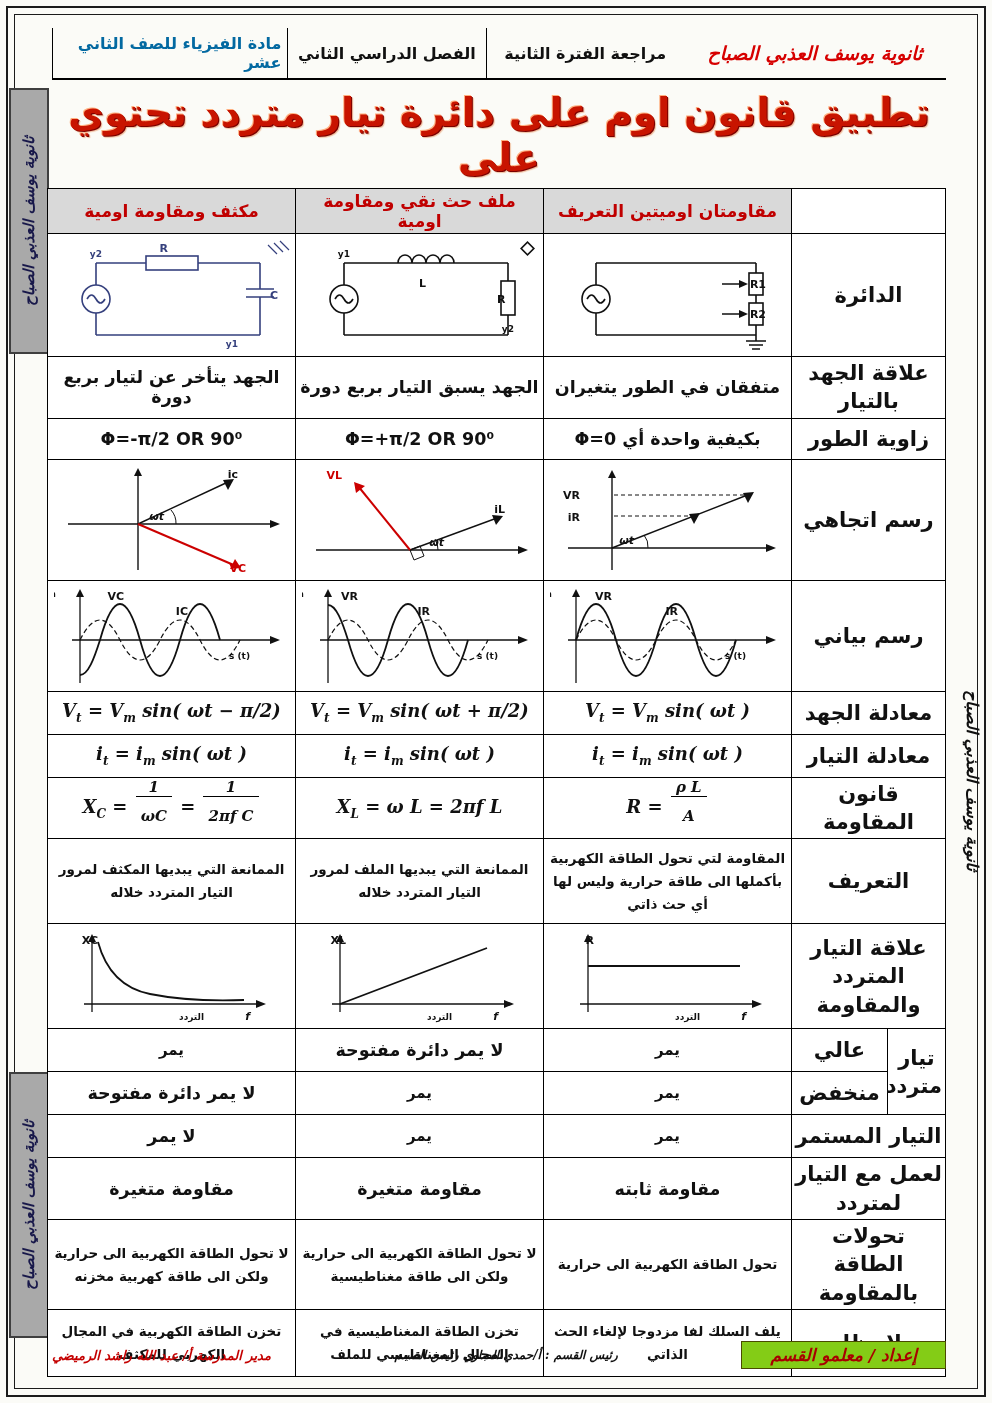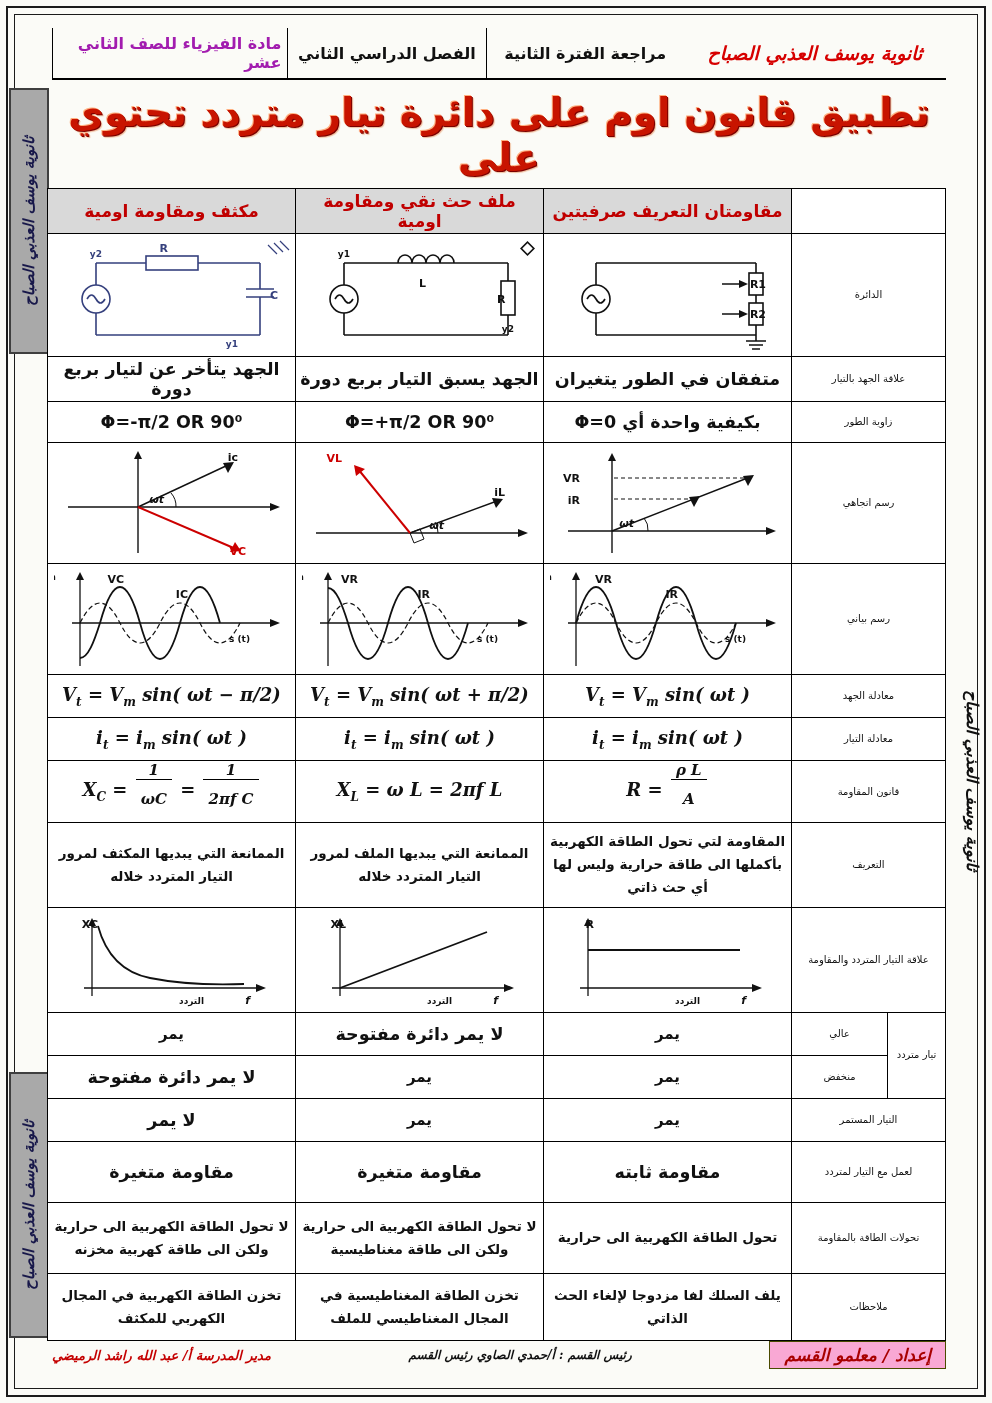--- a/index.html
+++ b/index.html
@@ -12,35 +12,35 @@
   .content{position:absolute;left:52px;right:46px;top:28px;}
 
   
   .hdr{display:flex;align-items:stretch;border-bottom:2px solid #000;height:50px;}
   .hdr>div{display:flex;align-items:center;justify-content:center;padding:2px 6px;font-weight:bold;}
   .hdr>div+div{border-left:0;}
   .hdr .sep{border-left:1.3px solid #000;}
   .school{flex:1.35;color:#d60000;font-family:"DejaVu Serif","Liberation Serif",serif;font-style:italic;font-size:19px;}
   .review{flex:1;font-size:16px;}
   .semester{flex:1;font-size:16px;}
-  .subject{flex:1.2;color:#a21caf;font-size:16px;}
+  .subject{flex:1.2;color:#0369a1;font-size:16px;}
 
   
   .page-title{
     text-align:center;margin:10px 0 8px 0;font-size:39px;font-weight:bold;color:#c81400;
     text-shadow:1px 1px 0 #7a0000, -1px -1px 0 #ffb080, 2px 2px 1px #f0c0a0;
     letter-spacing:1px;
   }
 
   
   table.main{width:100%;border-collapse:collapse;table-layout:fixed;background:#fff;}
   table.main td,table.main th{border:1.4px solid #000;text-align:center;vertical-align:middle;padding:2px 3px;}
   th.colhead{background:#d9d9d9;color:#c00000;font-size:17px;font-weight:bold;}
   td.corner{background:#fff;}
-  td.lbl{font-weight:normal;font-size:10px;line-height:1.35;}
+  td.lbl{font-weight:bold;font-size:21px;line-height:1.35;}
   td.txt{font-weight:bold;font-size:15px;}
   td.txt-big{font-weight:bold;font-size:17.5px;margin-top:15px;}
   td.def{font-weight:bold;font-size:13.5px;line-height:1.7;padding:4px 8px;}
   td.small{font-weight:bold;font-size:13.5px;line-height:1.7;padding:4px 8px;}
 
   tr.r-head td,tr.r-head th{height:40px;}
   tr.r-circ td{height:118px;}
   tr.r-rel td{height:38px;}
   tr.r-phase td{height:36px;}
   tr.r-phasor td{height:116px;}
@@ -66,22 +66,22 @@
   
   svg.diag{display:block;margin:0 auto;}
   svg.diag text{font-family:"DejaVu Sans",sans-serif;font-size:11px;font-weight:bold;fill:#111;}
   svg.diag text.blue{fill:#35407d;}
   svg.diag text.red{fill:#cc0000;}
   svg.diag text.tiny{font-size:9px;}
   svg.diag text.it{font-style:italic;}
 
   
   .footer{position:absolute;left:52px;right:46px;bottom:34px;display:flex;align-items:center;gap:10px;}
-  .footer .prepared{background:#f9a8d4;border:1.5px solid #4a4a00;color:#a80000;font-weight:bold;
-    font-family:"DejaVu Serif","Liberation Serif",serif;font-style:italic;font-size:17px;padding:3px 14px;}
+  .footer .prepared{background:#84cc16;border:1.5px solid #4a4a00;color:#a80000;font-weight:bold;
+    font-family:"DejaVu Serif","Liberation Serif",serif;font-style:italic;font-size:17px;padding:3px 28px;}
   .footer .head{flex:1;text-align:center;font-weight:bold;font-size:12px;
     font-family:"DejaVu Serif","Liberation Serif",serif;font-style:italic;}
   .footer .principal{color:#c40000;font-weight:bold;font-size:13px;
     font-family:"DejaVu Serif","Liberation Serif",serif;font-style:italic;}
 
   
   .side-box{
     position:absolute;width:36px;background:#a9a9a9;border:2px solid #3f3f3f;
     writing-mode:vertical-rl;transform:rotate(180deg);
     display:flex;align-items:center;justify-content:center;
@@ -129,21 +129,21 @@
       <col style="width:58px">
         <col style="width:96px">
         <col style="width:248px">
         <col style="width:248px">
         <col style="width:248px">
     </colgroup>
 
     <tbody>
         <tr class="r-head">
       <td class="corner" colspan="2"></td>
-      <th class="colhead">مقاومتان التعريف صرفيتين</th>
+      <th class="colhead">مقاومتان اوميتين التعريف</th>
       <th class="colhead">ملف حث نقي ومقاومة اومية</th>
       <th class="colhead">مكثف ومقاومة اومية</th>
     </tr>
 
     <tr class="r-circ">
       <td class="lbl" colspan="2">الدائرة</td>
       <td>
         <svg class="diag" width="236" height="116" viewBox="0 0 236 116">
           <g stroke="#111" fill="none" stroke-width="1.6">
             <path d="M46 26 H206 M46 26 V98 M46 98 H206 M206 26 V98"></path>

